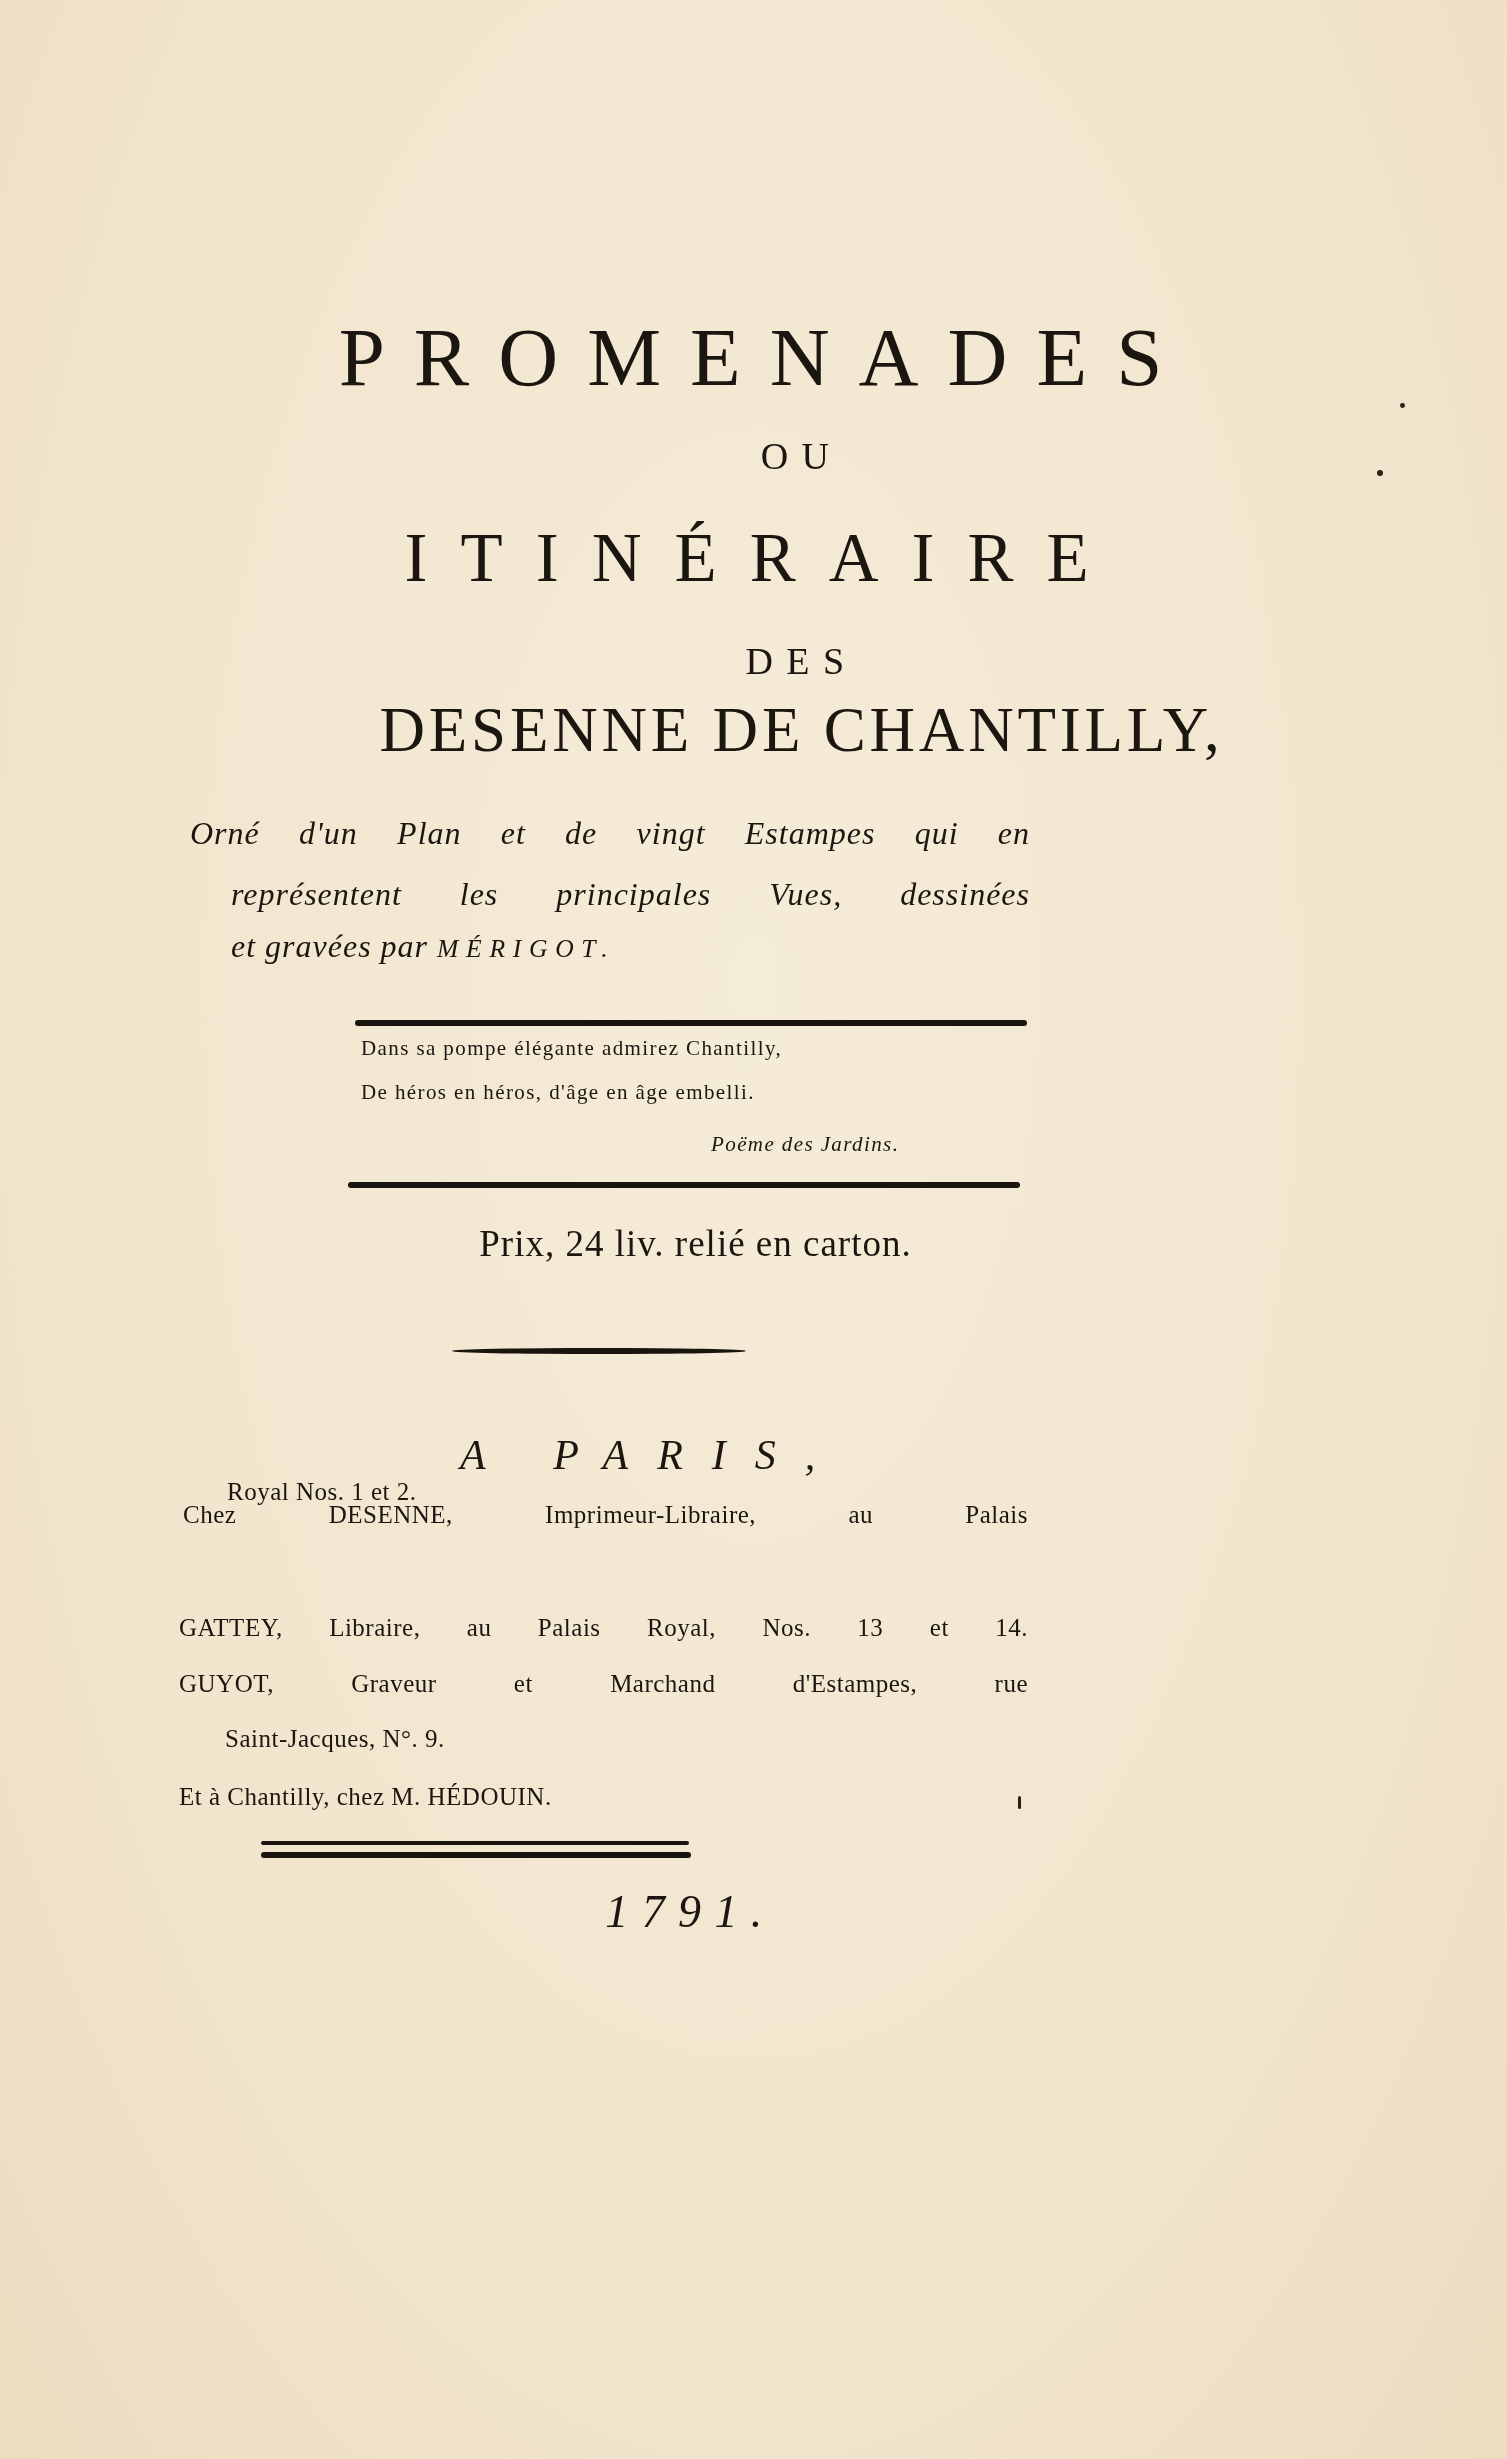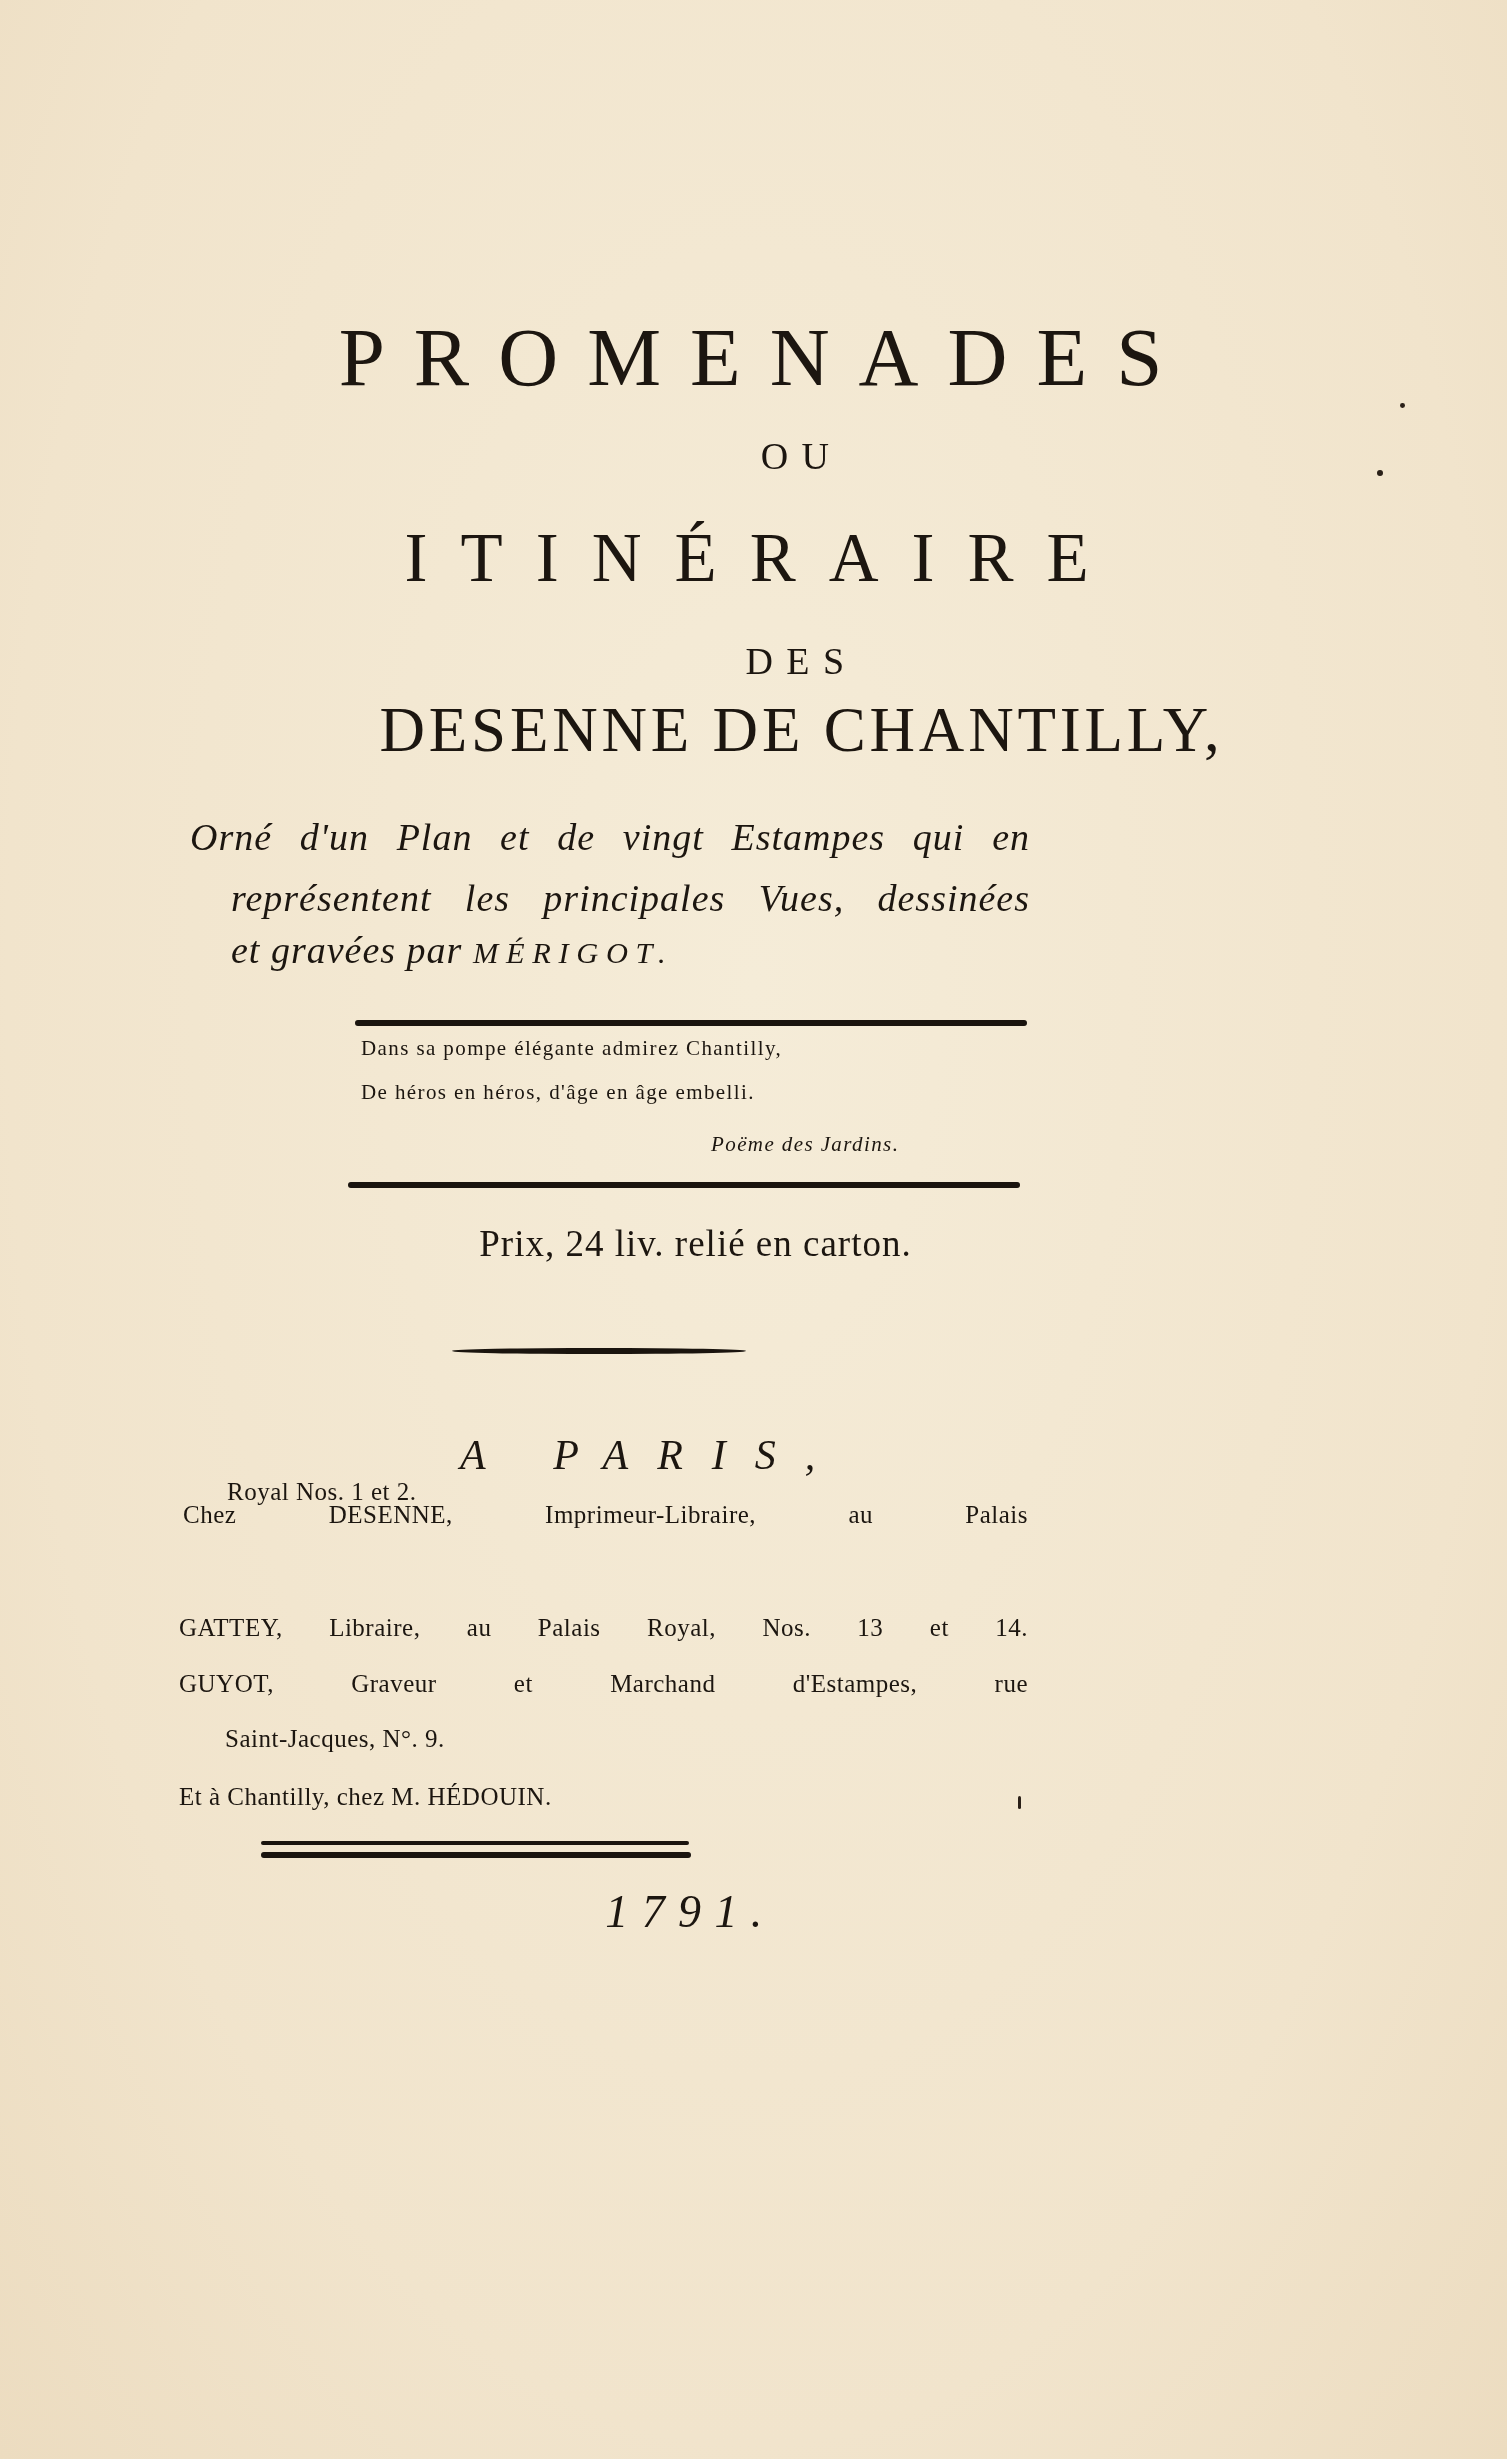--- a/index.html
+++ b/index.html
@@ -10,21 +10,21 @@
     font-family:"Liberation Serif","DejaVu Serif",serif;
     color:#1c1610;
   }
   .abs { position:absolute; left:0; width:1507px; text-align:center;padding-left:48px; }
   .caps { font-family:"Liberation Serif",serif; font-weight:normal; }
   #t1 { top:309px; font-size:83px; letter-spacing:29px; padding-left:11.5px; }
   #t2 { top:434px; font-size:38px; letter-spacing:13.4px; }
   #t3 { top:519px; font-size:69px; letter-spacing:33px; padding-left:9.6px; }
   #t4 { top:639px; font-size:38px; letter-spacing:13.4px; }
   #t5 { top:694px; font-size:63px; letter-spacing:3.8px; }
-  .desc { position:absolute; font-style:italic; font-size:38px; letter-spacing:1px; }
+  .desc { position:absolute; font-style:italic; font-size:32px; letter-spacing:1px; }
   #d1 { top:815px; left:190px; width:840px; text-align:justify; text-align-last:justify; }
   #d2 { top:876px; left:231px; width:799px; text-align:justify; text-align-last:justify; }
   #d3 { top:928px; left:231px; }
   .smcap { font-size:0.8em; letter-spacing:7.7px;margin-top:44px; }
   .rule { position:absolute; background:#1a140e; border-radius:2.9px; }
   .quote { position:absolute; left:361px; font-size:21px; letter-spacing:1.4px;text-align:center; }
   #q1 { top:1036px; }
   #q2 { top:1080px; }
   #q3 { top:1132px; left:711px; font-style:italic; }
   #price { top:1222px; font-size:37px; letter-spacing:1px; }

